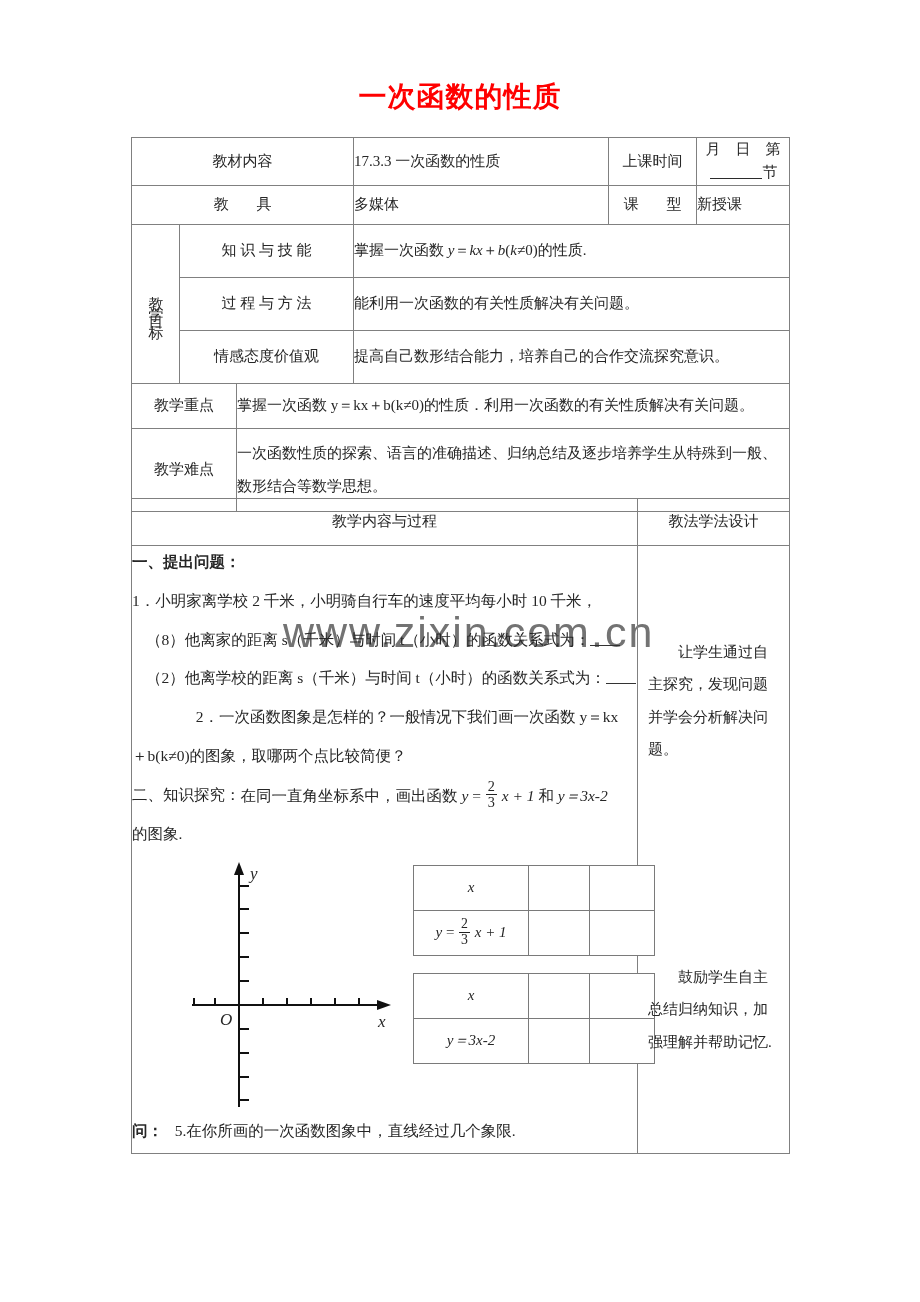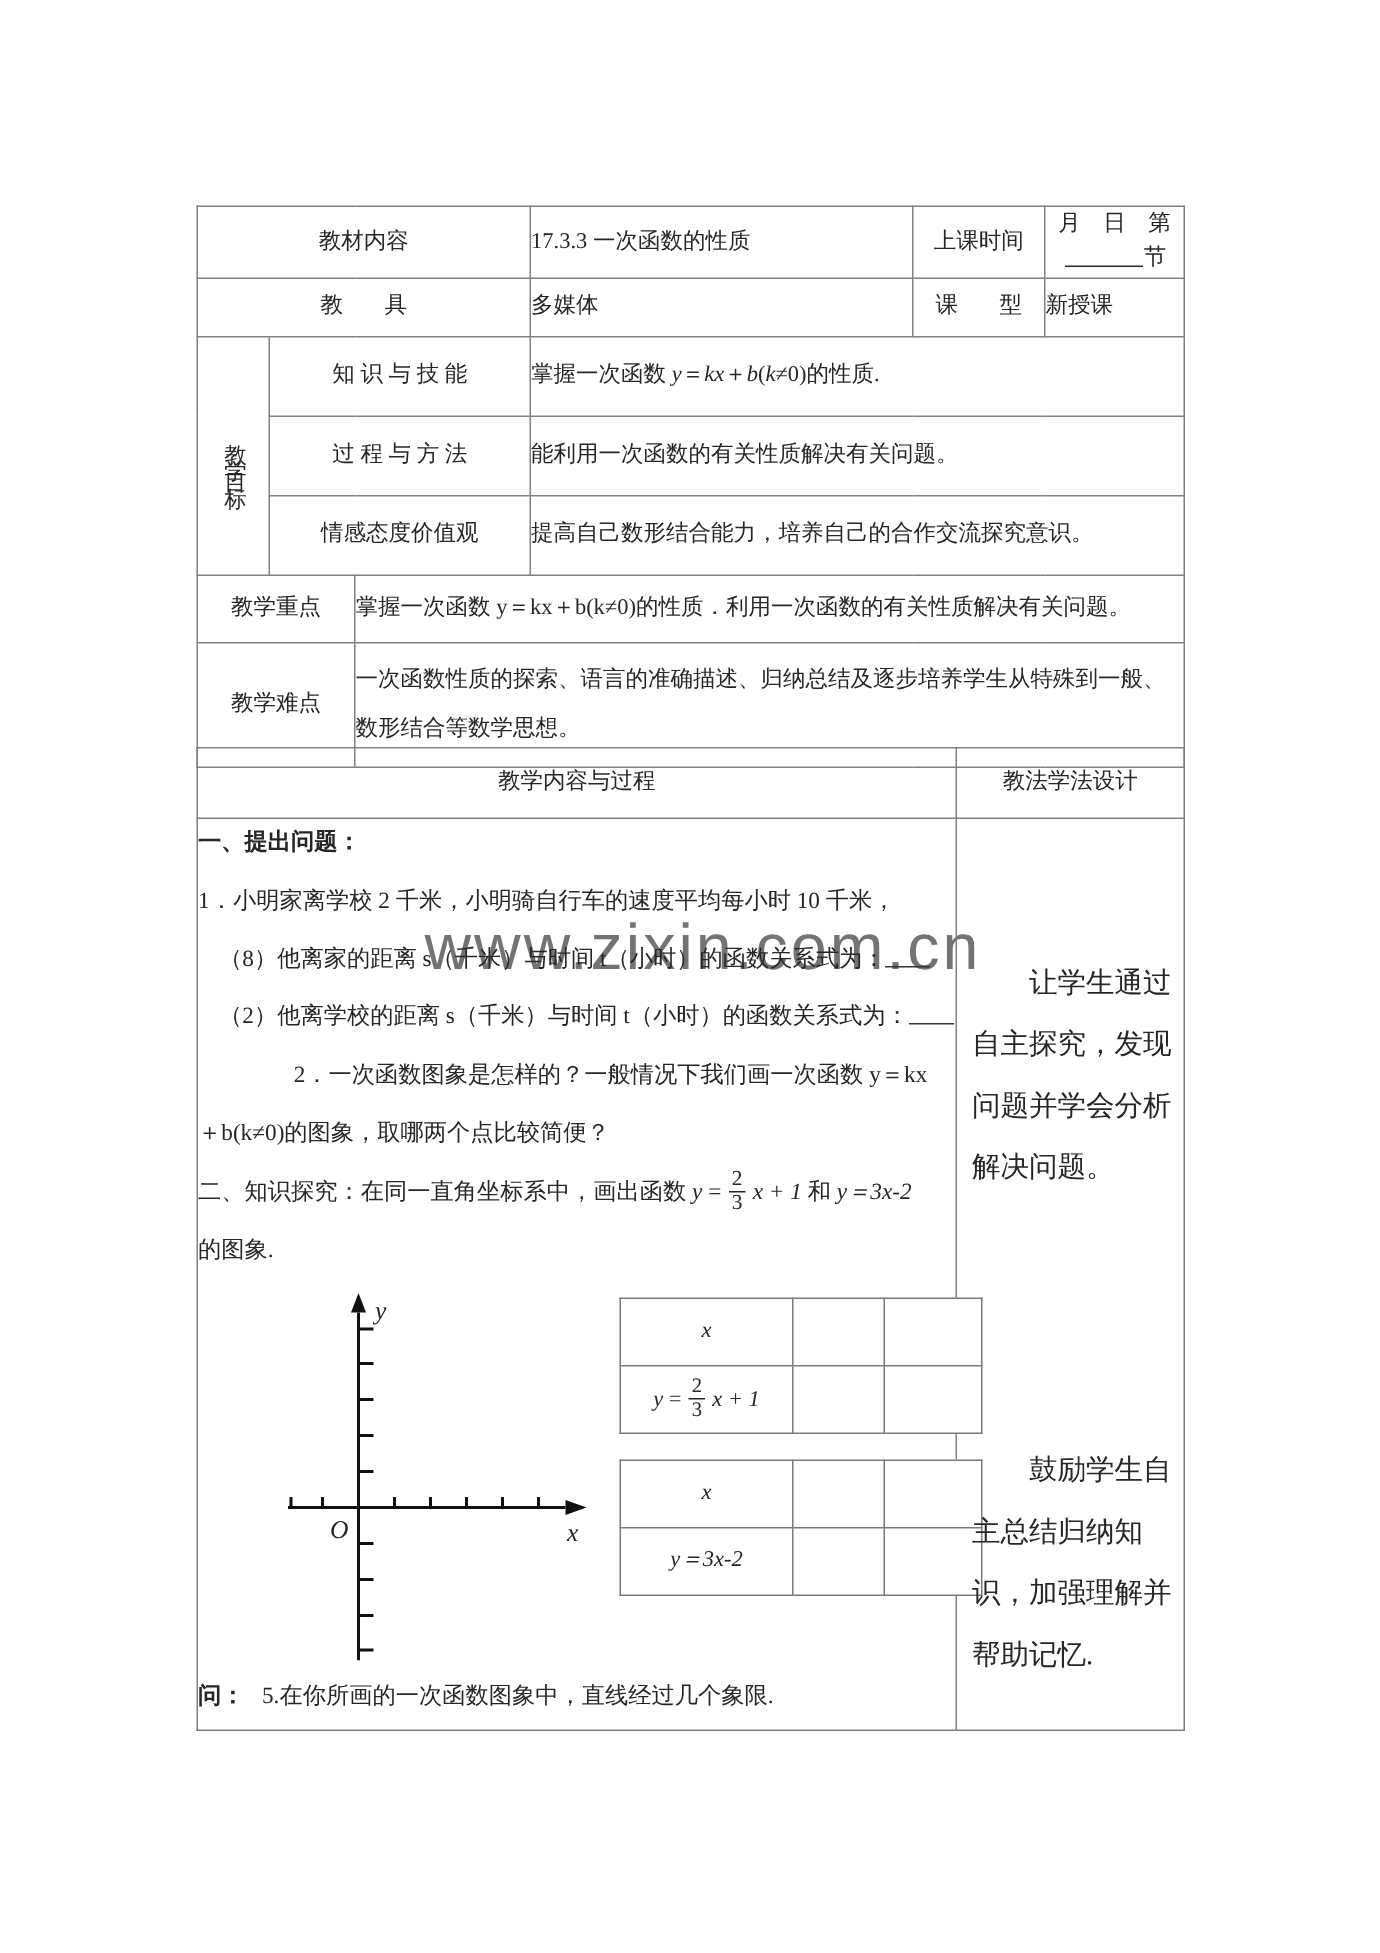--- a/index.html
+++ b/index.html
@@ -124,21 +124,21 @@
     margin: 0 1px;
   }
   .frac .num { display: block; border-bottom: 1.1px solid #222; padding: 0 2px; }
   .frac .den { display: block; padding: 0 2px; }
 
   
   .note {
     position: absolute;
     left: 10px;
     right: 8px;
-    font-size: 19px;
+    font-size: 15px;
     line-height: 2.15;
     text-indent: 2em;
     color: #262626;
   }
   #note-1 { top: 90px; }
   #note-2 { top: 415px; }
 
   
   .figwrap {
     position: relative;
@@ -173,20 +173,21 @@
     font-family: "Liberation Sans","DejaVu Sans",sans-serif;
   }
 </style>
 </head>
 <body>
 
 <div class="page">
 
   <div class="watermark">www.zixin.com.cn</div>
 
+  <div class="doc-title">一次函数的性质</div>
 
   <table class="doc" id="top-table">
     <colgroup>
       <col style="width:48px">
         <col style="width:57px">
         <col style="width:117px">
       <col style="width:255px">
         <col style="width:88px">
         <col style="width:93px">
     </colgroup>

